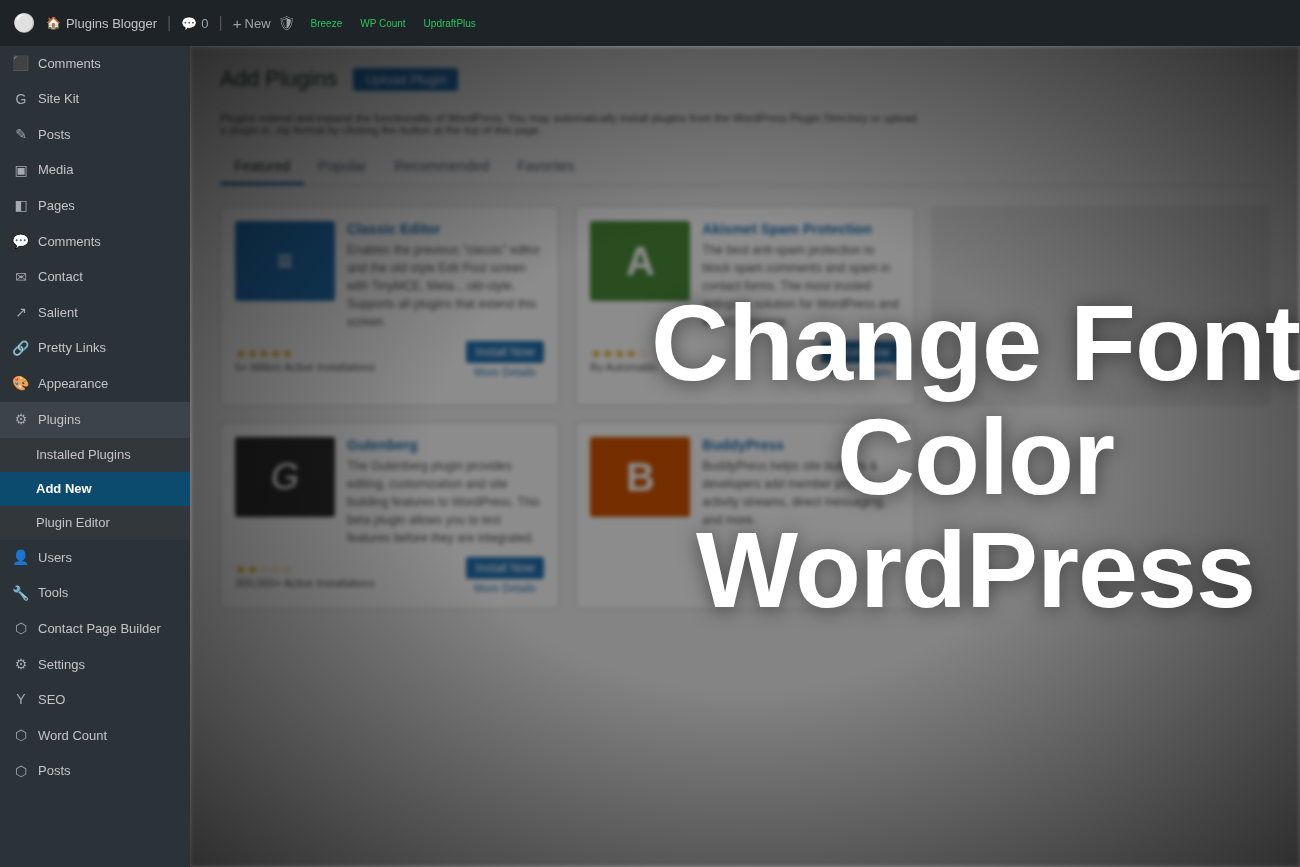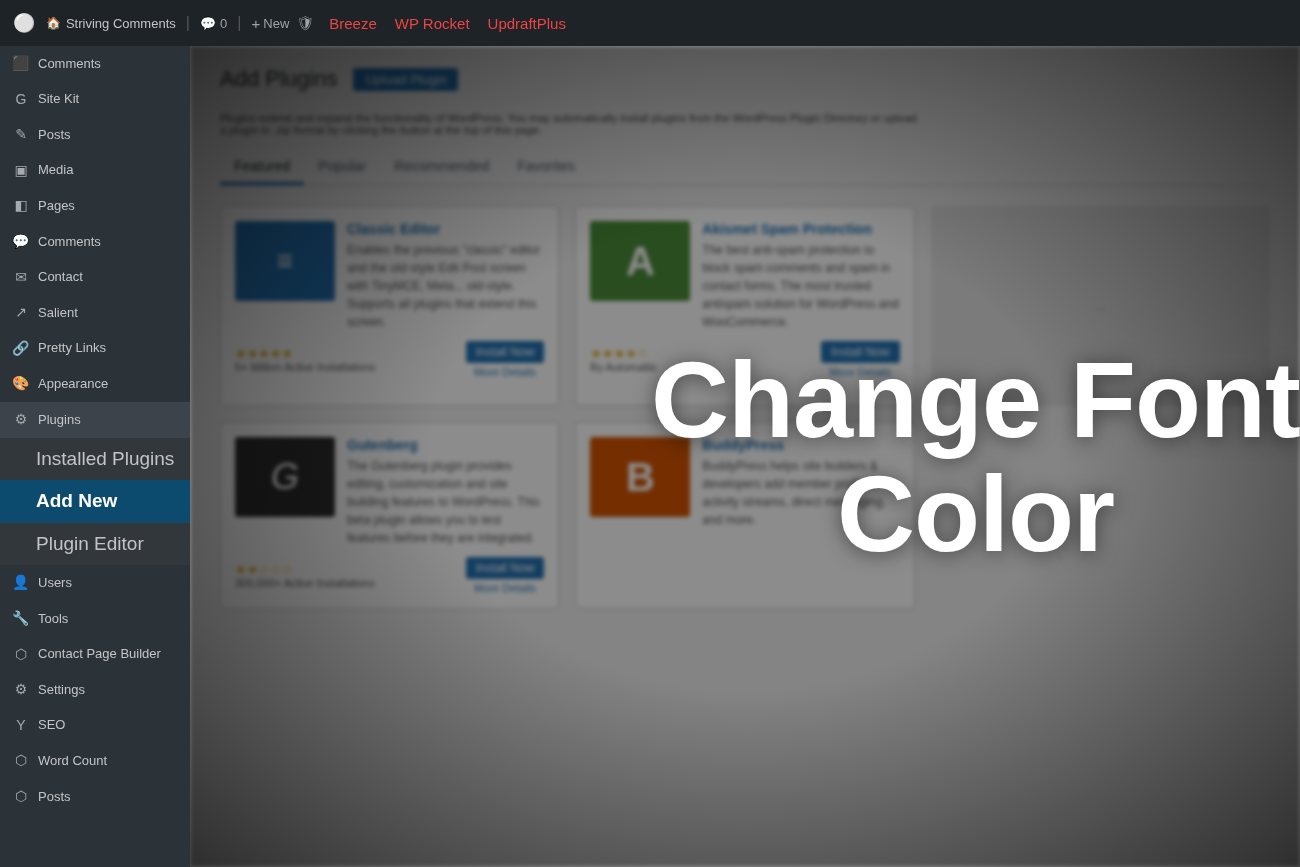--- a/index.html
+++ b/index.html
@@ -46,21 +46,21 @@
     .adminbar-new {
       display: flex; align-items: center; gap: 3px;
       color: #9ea3a8; font-size: 13px;
     }
     .adminbar-new .plus { font-size: 15px; }
     .adminbar-plugins {
       display: flex; align-items: center; gap: 18px;
       margin-left: 8px;
     }
     .adminbar-plugin-item {
-      color: #ef4444; font-size: 15px;
+      color: #22c55e; font-size: 10px;
     }
     .adminbar-shield {
       width: 20px; height: 20px;
       background: #1d2327;
       display: flex; align-items: center; justify-content: center;
       color: #9ea3a8; font-size: 14px;
     }
 
     
     #sidebar {
@@ -88,21 +88,21 @@
       background: #3c434a;
     }
     .sidebar-icon { font-size: 14px; color: #a7aaad; flex-shrink: 0; width: 18px; text-align: center; }
 
     .sidebar-submenu {
       background: #32373c;
       padding-left: 0;
     }
     .sidebar-submenu .sidebar-item {
       padding-left: 36px;
-      font-size: 19px;
+      font-size: 13px;
       color: #c3c4c7;
     }
     .sidebar-submenu .sidebar-item.sub-active { color: #fff; font-weight: 600; }
 
     
     #main {
       position: absolute;
       top: 46px; left: 190px;
       right: 0; bottom: 0;
       background: #f0f0f1;
@@ -220,36 +220,36 @@
       z-index: 20;
     }
   </style>
 </head>
 <body>
 
 <div id="wpadminbar">
   <div class="adminbar-wp-logo">⚪</div>
   <div class="adminbar-site">
     <span class="adminbar-home-icon">🏠</span>
-    <span>Striving Comments</span>
+    <span>Plugins Blogger</span>
   </div>
   <span class="adminbar-sep">|</span>
   <div class="adminbar-comments">
     <span>💬</span>
     <span>0</span>
   </div>
   <span class="adminbar-sep">|</span>
   <div class="adminbar-new">
     <span class="plus">+</span>
     <span>New</span>
   </div>
   <div class="adminbar-shield">🛡</div>
   <div class="adminbar-plugins">
     <span class="adminbar-plugin-item">Breeze</span>
-    <span class="adminbar-plugin-item">WP Rocket</span>
+    <span class="adminbar-plugin-item">WP Count</span>
     <span class="adminbar-plugin-item">UpdraftPlus</span>
   </div>
 </div>
 
 <div id="sidebar">
   <div class="sidebar-item">
     <span class="sidebar-icon">⬛</span>
     <span>Comments</span>
   </div>
   <div class="sidebar-item">
@@ -437,16 +437,17 @@
       </div>
     </div>
   </div>
 
   <div id="vignette"></div>
 
   <div id="overlay-text">
     <div class="overlay-heading">
       <span>Change Font</span><br>
       <span>Color</span><br>
+      <span>WordPress</span>
     </div>
   </div>
 
 </div>
 
 </body></html>

